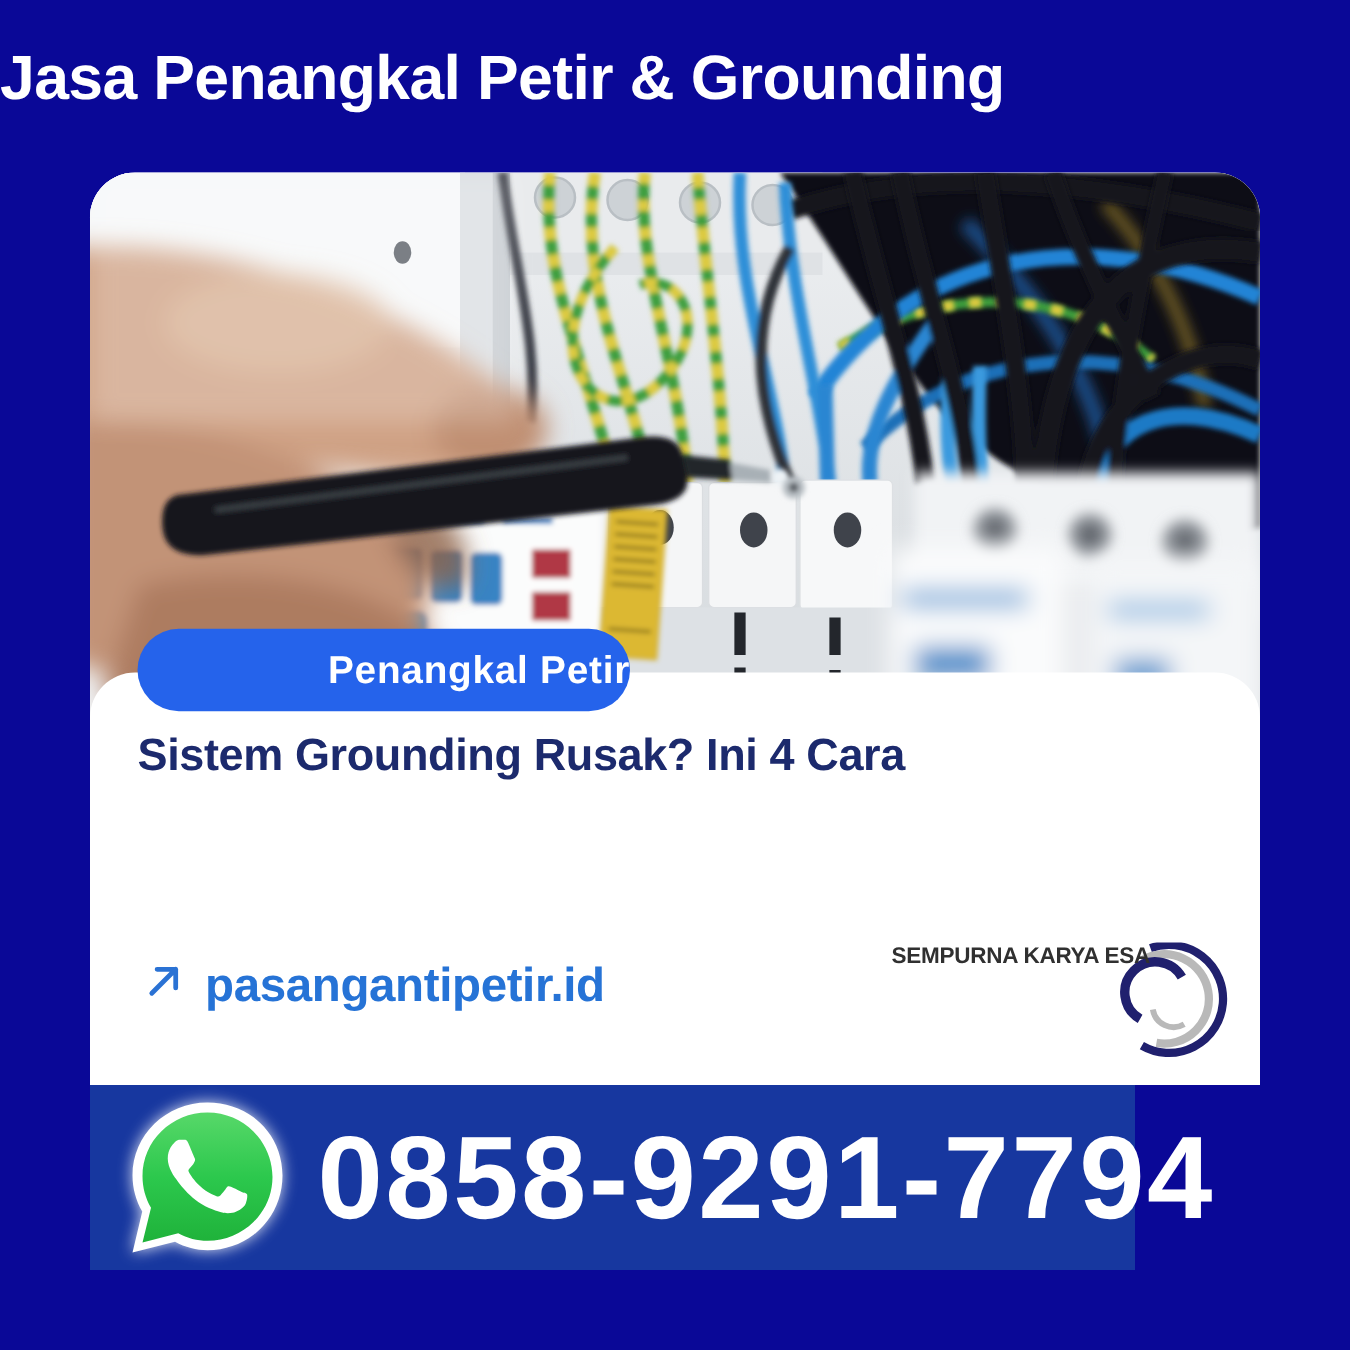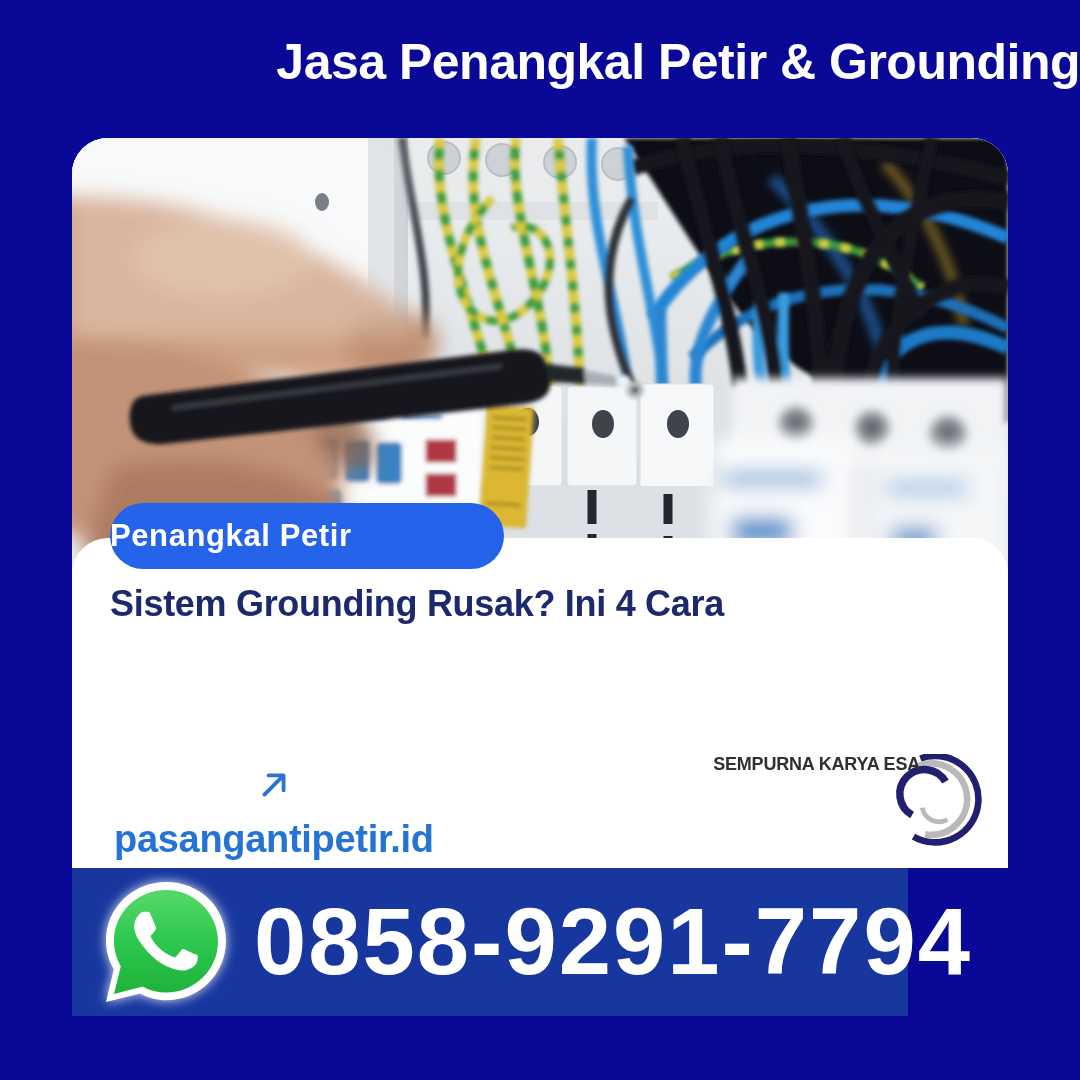--- a/index.html
+++ b/index.html
@@ -13,54 +13,54 @@
   *{margin:0;padding:0;box-sizing:border-box;}
   html,body{width:1080px;height:1080px;overflow:hidden;}
   body{
     background:var(--background);
     font-family:"Liberation Sans", sans-serif;
     position:relative;
   }
   .poster{position:absolute;inset:0;}
   .poster-title{
     position:absolute;top:34px;left:0;right:0;
-    text-align:right;
+    text-align:left;
     color:#ffffff;
     font-size:50px;font-weight:800;letter-spacing:-.5px;
     line-height:1.15;
   }
   .card{
     position:absolute;left:72px;top:138px;width:936px;height:730px;
     background:#ffffff;
     border-radius:36px 36px 0 0;
     overflow:hidden;
   }
   .photo{position:absolute;left:0;top:0;width:936px;height:460px;display:block;}
   .white-section{
     position:absolute;left:0;right:0;top:400px;bottom:0;
     background:#ffffff;
     border-radius:36px 36px 0 0;
   }
   .category-badge{
     position:absolute;left:38px;top:365px;width:394px;height:66px;
     background:var(--badge);
     border-radius:33px;
-    display:flex;align-items:center;justify-content:flex-start;
+    display:flex;align-items:center;justify-content:flex-end;
     color:#ffffff;font-size:31px;font-weight:600;letter-spacing:.6px;
     z-index:3;
   }
   .headline{
     position:absolute;left:38px;top:443px;width:860px;
     color:var(--headline);
     font-size:36px;font-weight:700;line-height:1.3;letter-spacing:-.3px;
     z-index:3;
   }
   .link-row{
     position:absolute;left:42px;top:630px;height:64px;
-    display:flex;align-items:center;gap:16px;z-index:3;cursor:pointer;flex-direction:column;
+    display:flex;gap:16px;z-index:3;cursor:pointer;
   }
   .link-row .arrow{width:34px;height:34px;flex:0 0 auto;}
   .website-label{
     color:var(--link);
     font-size:38px;font-weight:700;letter-spacing:-.3px;white-space:nowrap;
   }
   .brand-logo{
     position:absolute;right:24px;top:616px;height:96px;
     display:flex;align-items:flex-start;z-index:3;
   }

